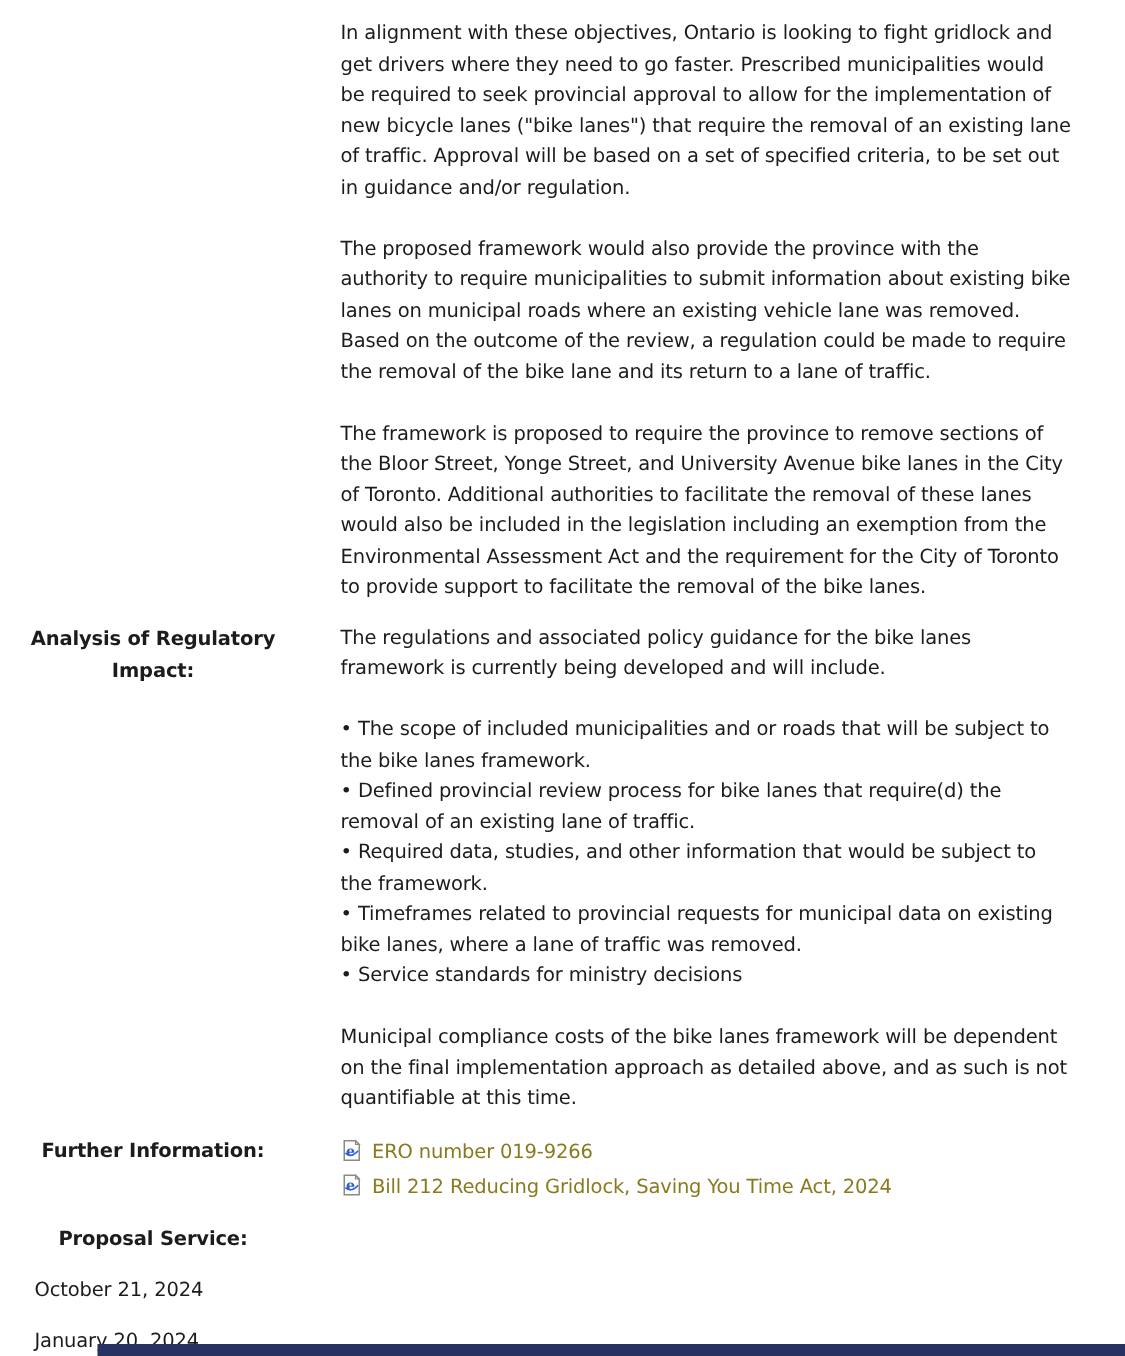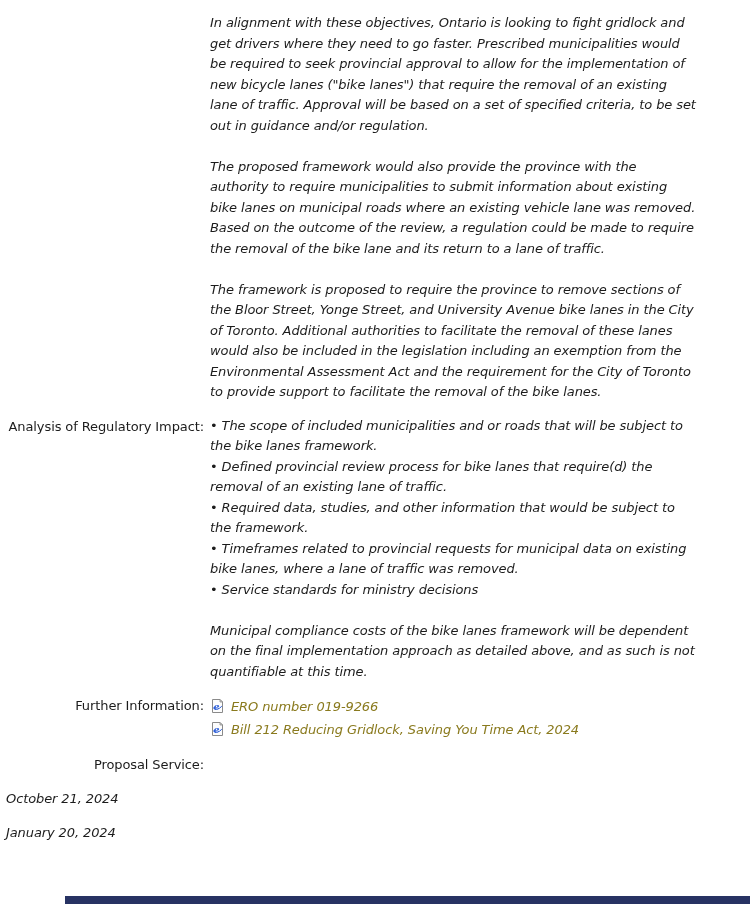--- a/index.html
+++ b/index.html
@@ -19,29 +19,28 @@
     font-size: 13px;
     letter-spacing: -0.1px;
     color: var(--text);
   }
   .doc { padding-top: 13px; }
   .row { display: flex; margin-bottom: 13px; }
   .row:last-child { margin-bottom: 0; }
   .label {
     flex: 0 0 204px;
     width: 204px;
-    text-align: right;
-    font-weight: normal;
+    text-align: center;
+    font-weight: bold;
     line-height: 21px;
   }
   .content {
-    margin-left: 6px;
+    margin-left: 23px;
     width: 487px;
     line-height: 20.5px;
-    font-style: italic;
   }
   .para { margin: 0 0 20.5px 0; }
   .para.last { margin-bottom: 0; }
   .bullets { margin: 0 0 20.5px 0; }
   .bullet { margin: 0; }
   .links .link-line { line-height: 23px; }
   .links a {
     color: var(--link);
     text-decoration: none;
     cursor: pointer;
@@ -73,20 +72,21 @@
     <div class="content">
       <div class="para">In alignment with these objectives, Ontario is looking to fight gridlock and get drivers where they need to go faster. Prescribed municipalities would be required to seek provincial approval to allow for the implementation of new bicycle lanes ("bike lanes") that require the removal of an existing lane of traffic. Approval will be based on a set of specified criteria, to be set out in guidance and/or regulation.</div>
       <div class="para">The proposed framework would also provide the province with the authority to require municipalities to submit information about existing bike lanes on municipal roads where an existing vehicle lane was removed. Based on the outcome of the review, a regulation could be made to require the removal of the bike lane and its return to a lane of traffic.</div>
       <div class="para last">The framework is proposed to require the province to remove sections of the Bloor Street, Yonge Street, and University Avenue bike lanes in the City of Toronto. Additional authorities to facilitate the removal of these lanes would also be included in the legislation including an exemption from the Environmental Assessment Act and the requirement for the City of Toronto to provide support to facilitate the removal of the bike lanes.</div>
     </div>
   </div>
 
   <div class="row">
     <div class="label">Analysis of Regulatory Impact:</div>
     <div class="content">
+      <div class="para">The regulations and associated policy guidance for the bike lanes framework is currently being developed and will include.</div>
       <div class="bullets">
         <div class="bullet">• The scope of included municipalities and or roads that will be subject to the bike lanes framework.</div>
         <div class="bullet">• Defined provincial review process for bike lanes that require(d) the removal of an existing lane of traffic.</div>
         <div class="bullet">• Required data, studies, and other information that would be subject to the framework.</div>
         <div class="bullet">• Timeframes related to provincial requests for municipal data on existing bike lanes, where a lane of traffic was removed.</div>
         <div class="bullet">• Service standards for ministry decisions</div>
       </div>
       <div class="para last">Municipal compliance costs of the bike lanes framework will be dependent on the final implementation approach as detailed above, and as such is not quantifiable at this time.</div>
     </div>
   </div>

